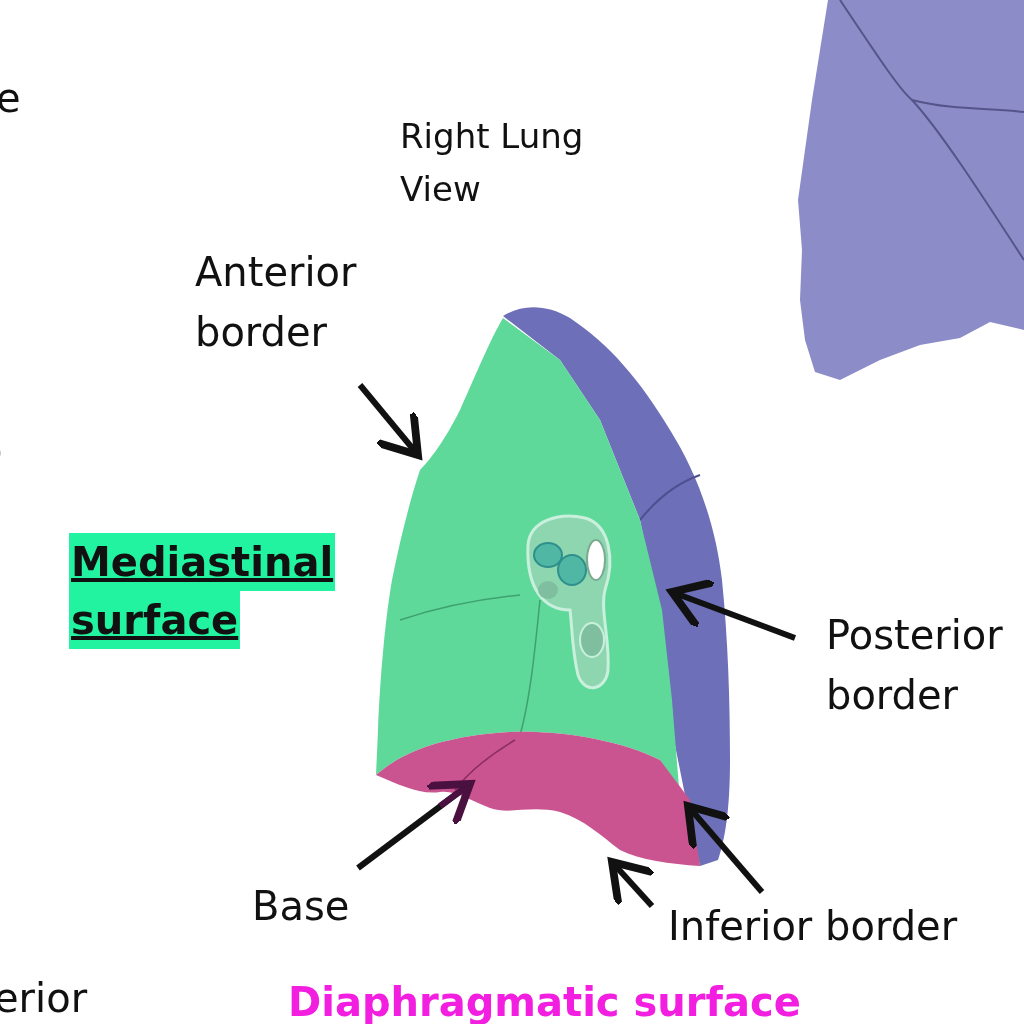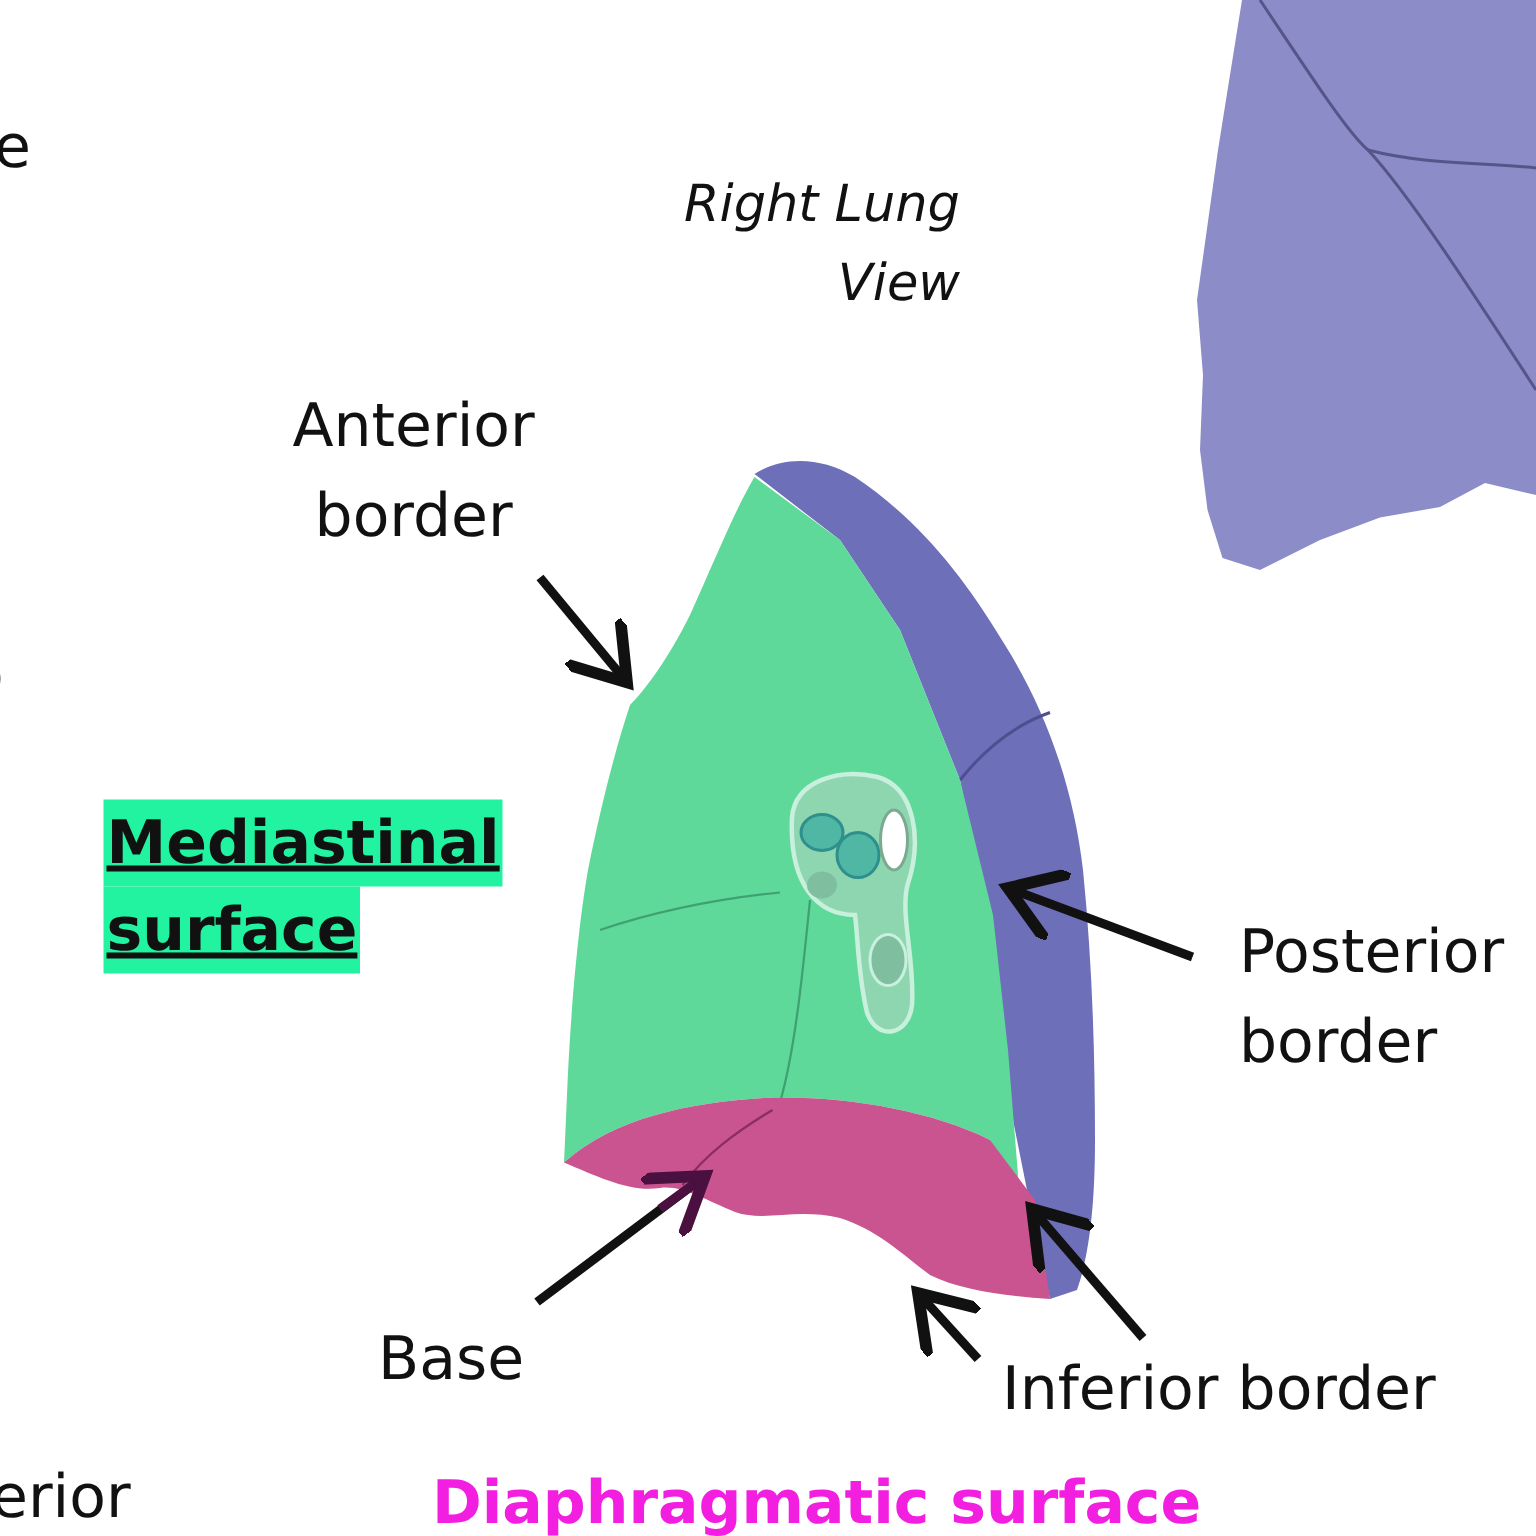--- a/index.html
+++ b/index.html
@@ -3,21 +3,21 @@
 <meta charset="utf-8">
 <style>
   html, body { margin: 0; padding: 0; }
   body {
     width: 1024px; height: 1024px; overflow: hidden;
     background: #ffffff; position: relative;
     font-family: "DejaVu Sans", "Liberation Sans", sans-serif;
     color: #111111;
   }
   .lbl { position: absolute; font-size: 40px; line-height: 60px; white-space: nowrap; }
-  .title { position: absolute; left: 400px; top: 110px; width: 240px; text-align: right; font-size: 34px; line-height: 53px; font-style: italic; }
+  .title { position: absolute; left: 400px; top: 110px; width: 240px; text-align: left; font-size: 34px; line-height: 53px; }
   .hl { position: absolute; left: 69px; top: 533px; font-weight: bold; font-size: 40px; line-height: 58px; }
   .hl span { background: #22f3a0; padding: 0 2px; display: inline-block; text-decoration: underline; }
   .diaph { position: absolute; left: 288px; top: 972px; font-weight: bold; font-size: 40px; color: #f21ee0; line-height: 60px; white-space: nowrap; }
   svg.art { position: absolute; left: 0; top: 0; }
 </style>
 </head>
 <body>
 
 <svg class="art" width="1024" height="1024" viewBox="0 0 1024 1024">
   <defs>
@@ -60,21 +60,21 @@
 
 <div class="lbl" style="left:-4px; top:68px;">e</div>
 <div class="lbl" style="left:-22px; top:420px;">o</div>
 <div class="lbl" style="left:-6px; top:968px;">erior</div>
 
 <div class="title">
   <div>Right Lung</div>
   <div>View</div>
 </div>
 
-<div class="lbl" style="left:195px; top:254px;text-align:center;">
+<div class="lbl" style="left:195px; top:242px;">
   <div>Anterior</div>
   <div>border</div>
 </div>
 
 <div class="hl">
   <span>Mediastinal</span><br>
   <span>surface</span>
 </div>
 
 <div class="lbl" style="left:826px; top:605px;">

